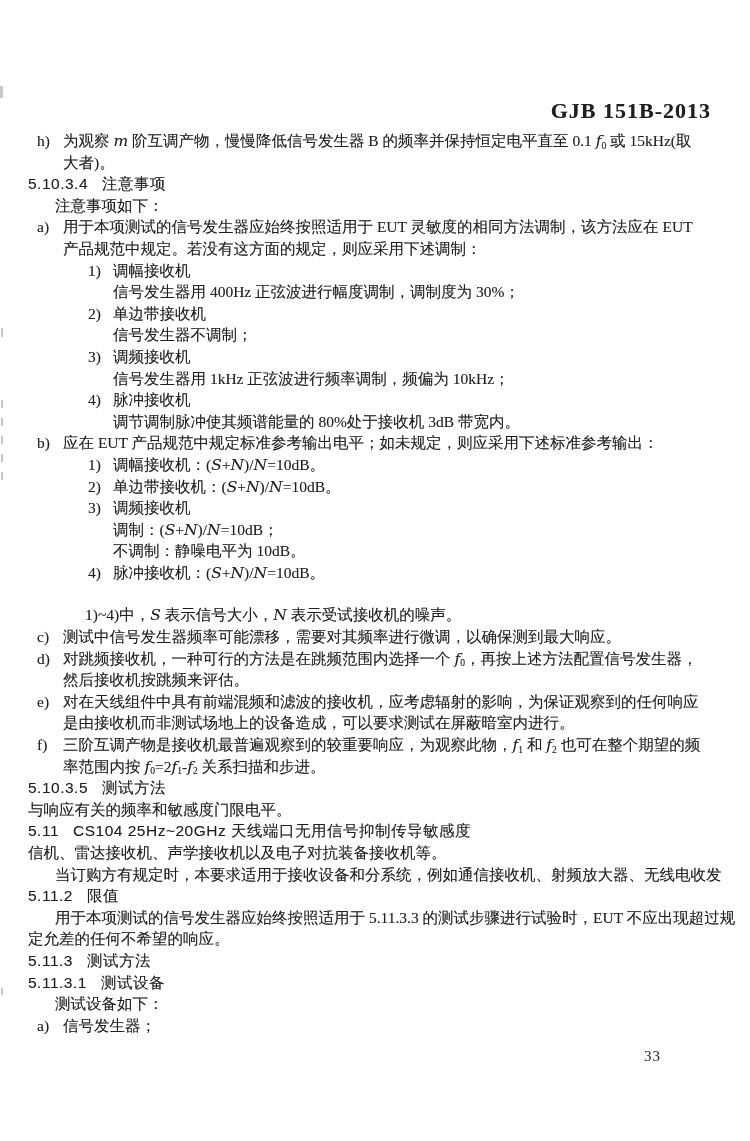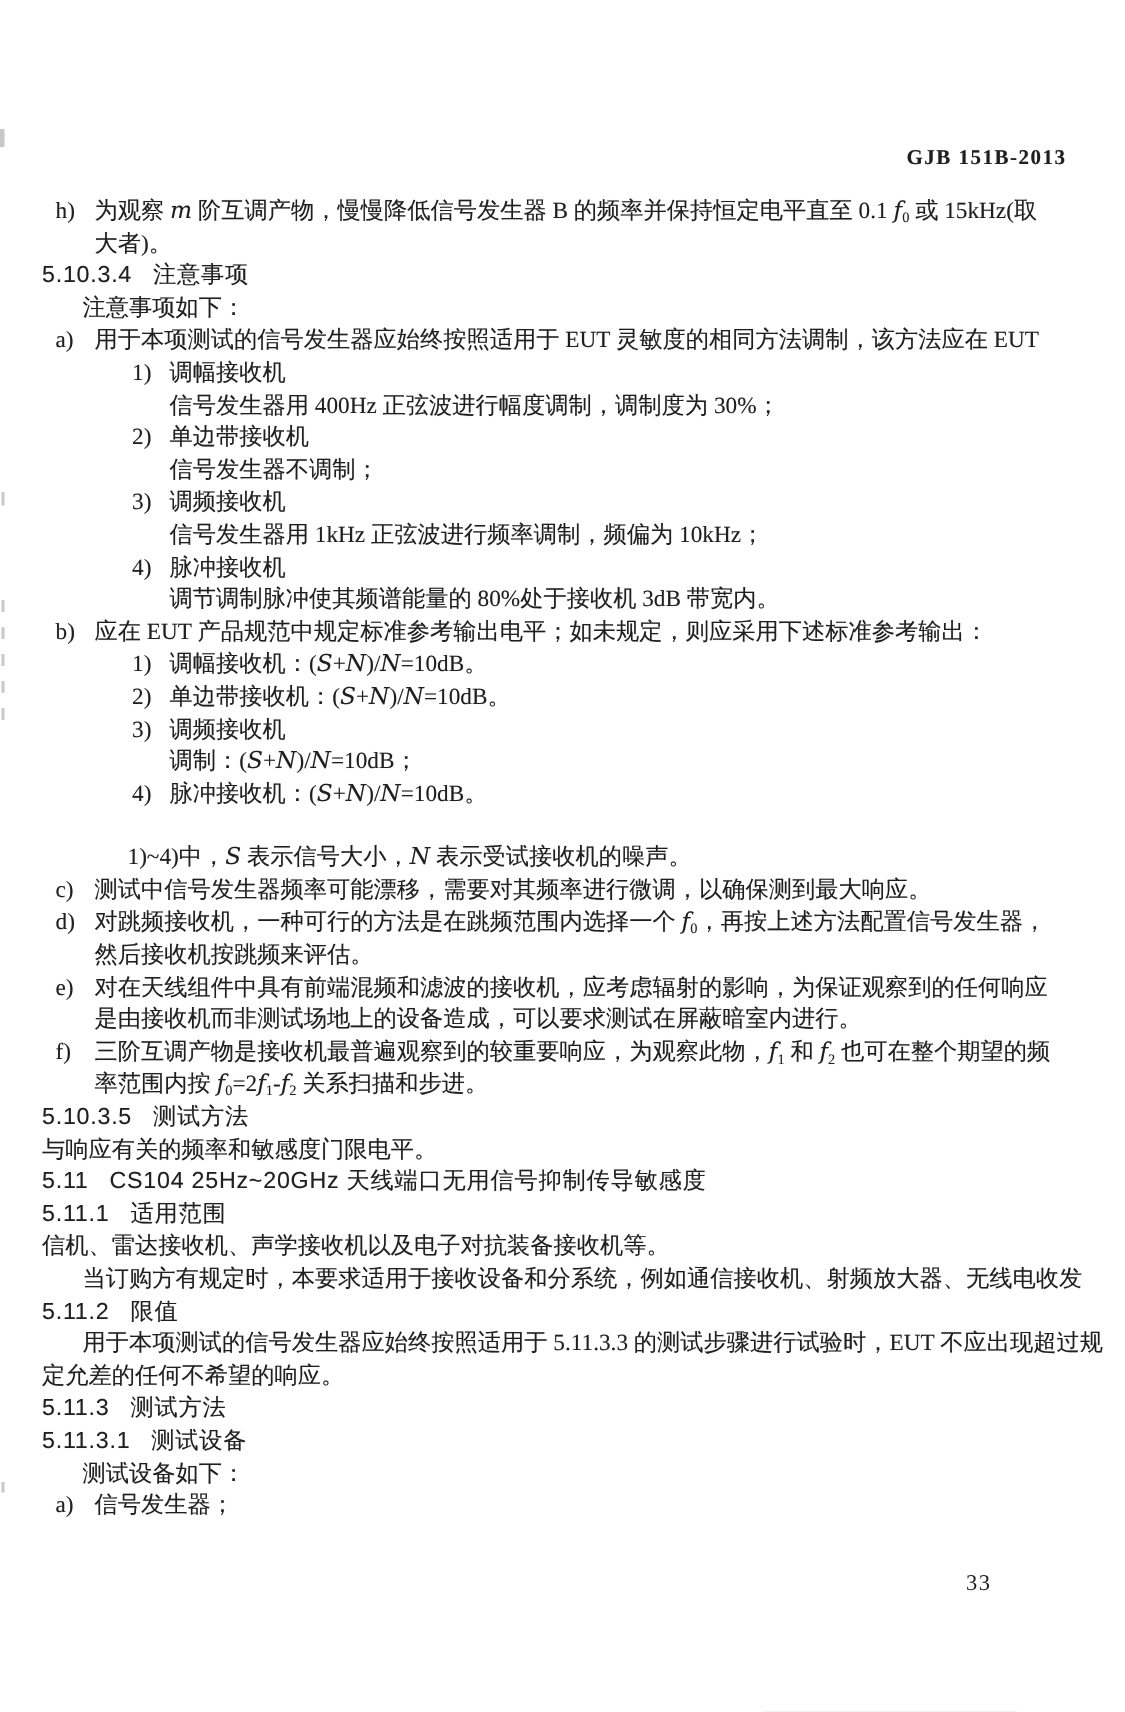--- a/index.html
+++ b/index.html
@@ -8,21 +8,21 @@
     width:750px;height:1141px;
     background:#ffffff;
     overflow:hidden;
     font-family:"Liberation Serif","DejaVu Serif",serif;
     color:#1f1f1f;
   }
   .doc-header{
     position:absolute;
     top:98px;right:39px;
     font-weight:bold;
-    font-size:14px;
+    font-size:22px;
     letter-spacing:1px;
     text-shadow:0 0 .5px rgba(20,20,20,.45);
   }
   .doc-body{
     position:absolute;
     left:28px;top:130px;width:700px;
     font-size:15.5px;
     line-height:21.6px;
     text-shadow:0 0 .5px rgba(20,20,20,.35);
   }
@@ -73,46 +73,47 @@
   <div class="artifact a8"></div>
 
   <div class="doc-header">GJB 151B-2013</div>
 
   <div class="doc-body">
       <div class="line li1"><span class="marker">h)</span><span>为观察 <i>m</i> 阶互调产物，慢慢降低信号发生器 B 的频率并保持恒定电平直至 0.1 <i>f</i><sub>0</sub> 或 15kHz(取</span></div>
       <div class="line cont1"><span>大者)。</span></div>
       <div class="line heading"><span class="num">5.10.3.4</span><span class="title">注意事项</span></div>
       <div class="line para"><span>注意事项如下：</span></div>
       <div class="line li1"><span class="marker">a)</span><span>用于本项测试的信号发生器应始终按照适用于 EUT 灵敏度的相同方法调制，该方法应在 EUT</span></div>
+      <div class="line cont1"><span>产品规范中规定。若没有这方面的规定，则应采用下述调制：</span></div>
       <div class="line li2"><span class="marker">1)</span><span>调幅接收机</span></div>
       <div class="line cont2"><span>信号发生器用 400Hz 正弦波进行幅度调制，调制度为 30%；</span></div>
       <div class="line li2"><span class="marker">2)</span><span>单边带接收机</span></div>
       <div class="line cont2"><span>信号发生器不调制；</span></div>
       <div class="line li2"><span class="marker">3)</span><span>调频接收机</span></div>
       <div class="line cont2"><span>信号发生器用 1kHz 正弦波进行频率调制，频偏为 10kHz；</span></div>
       <div class="line li2"><span class="marker">4)</span><span>脉冲接收机</span></div>
       <div class="line cont2"><span>调节调制脉冲使其频谱能量的 80%处于接收机 3dB 带宽内。</span></div>
       <div class="line li1"><span class="marker">b)</span><span>应在 EUT 产品规范中规定标准参考输出电平；如未规定，则应采用下述标准参考输出：</span></div>
       <div class="line li2"><span class="marker">1)</span><span>调幅接收机：(<i>S</i>+<i>N</i>)/<i>N</i>=10dB。</span></div>
       <div class="line li2"><span class="marker">2)</span><span>单边带接收机：(<i>S</i>+<i>N</i>)/<i>N</i>=10dB。</span></div>
       <div class="line li2"><span class="marker">3)</span><span>调频接收机</span></div>
       <div class="line cont2"><span>调制：(<i>S</i>+<i>N</i>)/<i>N</i>=10dB；</span></div>
+      <div class="line cont2"><span>不调制：静噪电平为 10dB。</span></div>
       <div class="line li2"><span class="marker">4)</span><span>脉冲接收机：(<i>S</i>+<i>N</i>)/<i>N</i>=10dB。</span></div>
       <div class="line note2"><span>1)~4)中，<i>S</i> 表示信号大小，<i>N</i> 表示受试接收机的噪声。</span></div>
       <div class="line li1"><span class="marker">c)</span><span>测试中信号发生器频率可能漂移，需要对其频率进行微调，以确保测到最大响应。</span></div>
       <div class="line li1"><span class="marker">d)</span><span>对跳频接收机，一种可行的方法是在跳频范围内选择一个 <i>f</i><sub>0</sub>，再按上述方法配置信号发生器，</span></div>
       <div class="line cont1"><span>然后接收机按跳频来评估。</span></div>
       <div class="line li1"><span class="marker">e)</span><span>对在天线组件中具有前端混频和滤波的接收机，应考虑辐射的影响，为保证观察到的任何响应</span></div>
       <div class="line cont1"><span>是由接收机而非测试场地上的设备造成，可以要求测试在屏蔽暗室内进行。</span></div>
       <div class="line li1"><span class="marker">f)</span><span>三阶互调产物是接收机最普遍观察到的较重要响应，为观察此物，<i>f</i><sub>1</sub> 和 <i>f</i><sub>2</sub> 也可在整个期望的频</span></div>
       <div class="line cont1"><span>率范围内按 <i>f</i><sub>0</sub>=2<i>f</i><sub>1</sub>-<i>f</i><sub>2</sub> 关系扫描和步进。</span></div>
       <div class="line heading"><span class="num">5.10.3.5</span><span class="title">测试方法</span></div>
       <div class="line cont0"><span>与响应有关的频率和敏感度门限电平。</span></div>
       <div class="line heading"><span class="num">5.11</span><span class="title">CS104 25Hz~20GHz 天线端口无用信号抑制传导敏感度</span></div>
-      <div class="line heading"><span class="num">5.11.1</span><span class="title">适用范围</span></div>
       <div class="line cont0"><span>信机、雷达接收机、声学接收机以及电子对抗装备接收机等。</span></div>
       <div class="line para"><span>当订购方有规定时，本要求适用于接收设备和分系统，例如通信接收机、射频放大器、无线电收发</span></div>
       <div class="line heading"><span class="num">5.11.2</span><span class="title">限值</span></div>
       <div class="line para"><span>用于本项测试的信号发生器应始终按照适用于 5.11.3.3 的测试步骤进行试验时，EUT 不应出现超过规</span></div>
       <div class="line cont0"><span>定允差的任何不希望的响应。</span></div>
       <div class="line heading"><span class="num">5.11.3</span><span class="title">测试方法</span></div>
       <div class="line heading"><span class="num">5.11.3.1</span><span class="title">测试设备</span></div>
       <div class="line para"><span>测试设备如下：</span></div>
       <div class="line li1"><span class="marker">a)</span><span>信号发生器；</span></div>
     </div>

